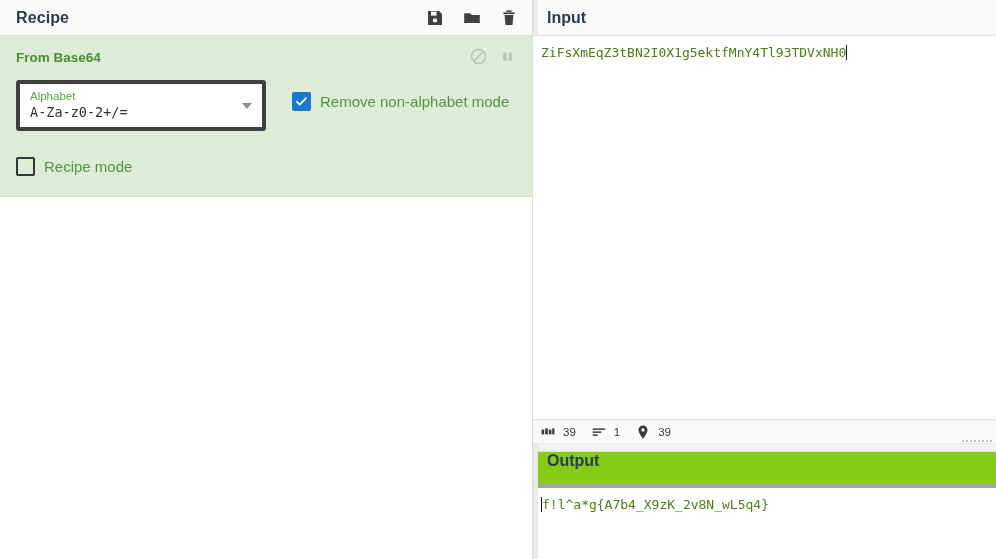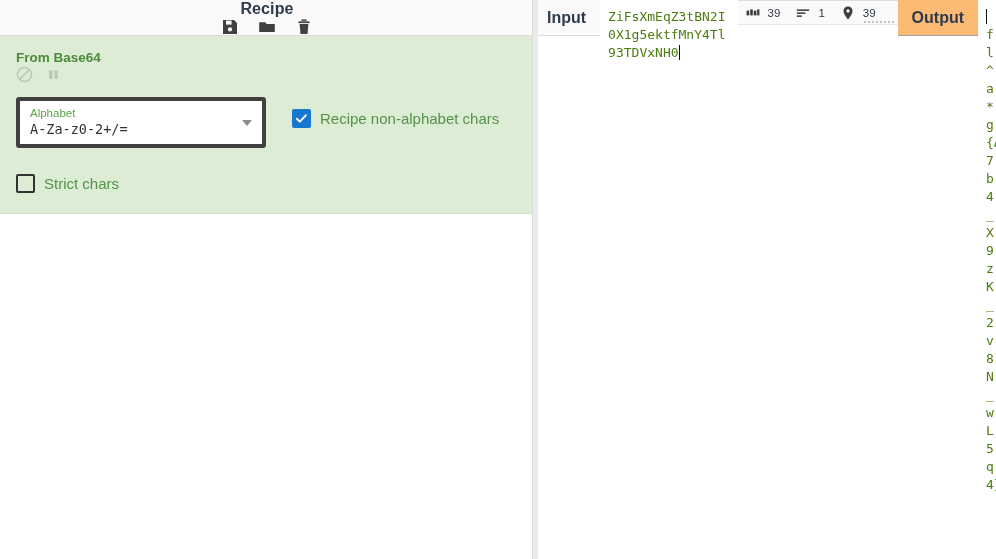--- a/index.html
+++ b/index.html
@@ -29,21 +29,20 @@
     position: relative;
   }
   .pane-title-bar {
     height: 36px;
     min-height: 36px;
     background: #fafafa;
     border-bottom: 1px solid #dedede;
     display: flex;
     align-items: center;
     padding: 0 14px 0 16px;
-    flex-direction: column;
   }
   .pane-title {
     font-size: 16px;
     font-weight: bold;
     color: #2e3b4e;
     letter-spacing: .1px;
     flex: 1;
   }
   .title-icons {
     display: flex;
@@ -67,21 +66,20 @@
   .operation {
     background: #ddecd4;
     border-bottom: 1px solid #cfe0c5;
     padding: 12px 16px 20px 16px;
     position: relative;
   }
   .op-head {
     display: flex;
     align-items: flex-start;
     margin-bottom: 14px;
-    flex-direction: column;
   }
   .op-name {
     font-size: 13.5px;
     font-weight: bold;
     color: #4b8b3b;
     flex: 1;
     line-height: 17px;
     padding-top: 1px;
   }
   .op-ctrls { display: flex; align-items: center; gap: 12px; }
@@ -152,21 +150,21 @@
     display: flex;
     align-items: center;
     cursor: pointer;
   }
 
   
   .io-pane {
     width: 463px;
     height: 559px;
     display: flex;
-    flex-direction: row;
+    flex-direction: column;
     background: #fff;
   }
   .io-title-bar {
     height: 36px;
     min-height: 36px;
     background: #fafafa;
     border-bottom: 1px solid #dedede;
     display: flex;
     align-items: center;
     padding: 0 14px;
@@ -242,24 +240,24 @@
   .splitter {
     height: 8px;
     min-height: 8px;
     background: #f1f1f1;
     border-bottom: 1px solid #e2e2e2;
     cursor: row-resize;
   }
   .output-title-bar {
     height: 36px;
     min-height: 36px;
-    background: #fdba74;
-    border-bottom: 1px solid #a3a3a3;
-    display: flex;
-    align-items: center;
+    background: #84cc16;
+    border-bottom: 4px solid #a3a3a3;
+    display: flex;
+    align-items: flex-start;
     padding: 0 14px;
   }
   .output-area {
     flex: 1;
     background: #fff;
     padding: 8px 10px 12px 8px;
     overflow: hidden;
   }
   .left-rail {
     position: absolute;
@@ -337,28 +335,28 @@
             <div class="arg-value">A-Za-z0-2+/=</div>
             <span class="caret"></span>
           </div>
 
           <div class="arg-check">
             <span class="cb on">
               <svg viewBox="0 0 19 19" width="15" height="15">
                 <polyline points="3.6,9.8 7.3,13.4 15,5.4" fill="none" stroke="#fff" stroke-width="2.3" stroke-linecap="round" stroke-linejoin="round"></polyline>
               </svg>
             </span>
-            <span class="arg-check-label">Recipe non-alphabet chars</span>
+            <span class="arg-check-label">Remove non-alphabet mode</span>
           </div>
 
         </div>
 
         <div class="arg-row2">
           <span class="cb off"></span>
-          <span class="arg-check-label">Strict chars</span>
+          <span class="arg-check-label">Recipe mode</span>
         </div>
 
       </div>
 
     </div>
   </div>
 
   <div class="io-pane">
     <div class="left-rail"></div>
 

